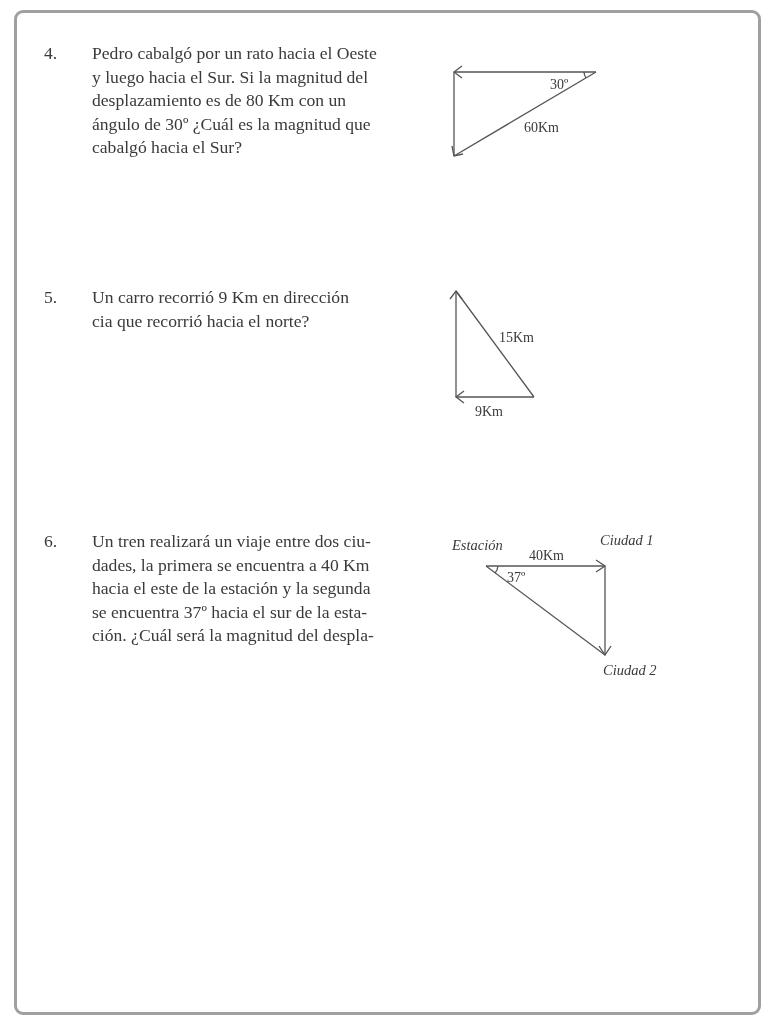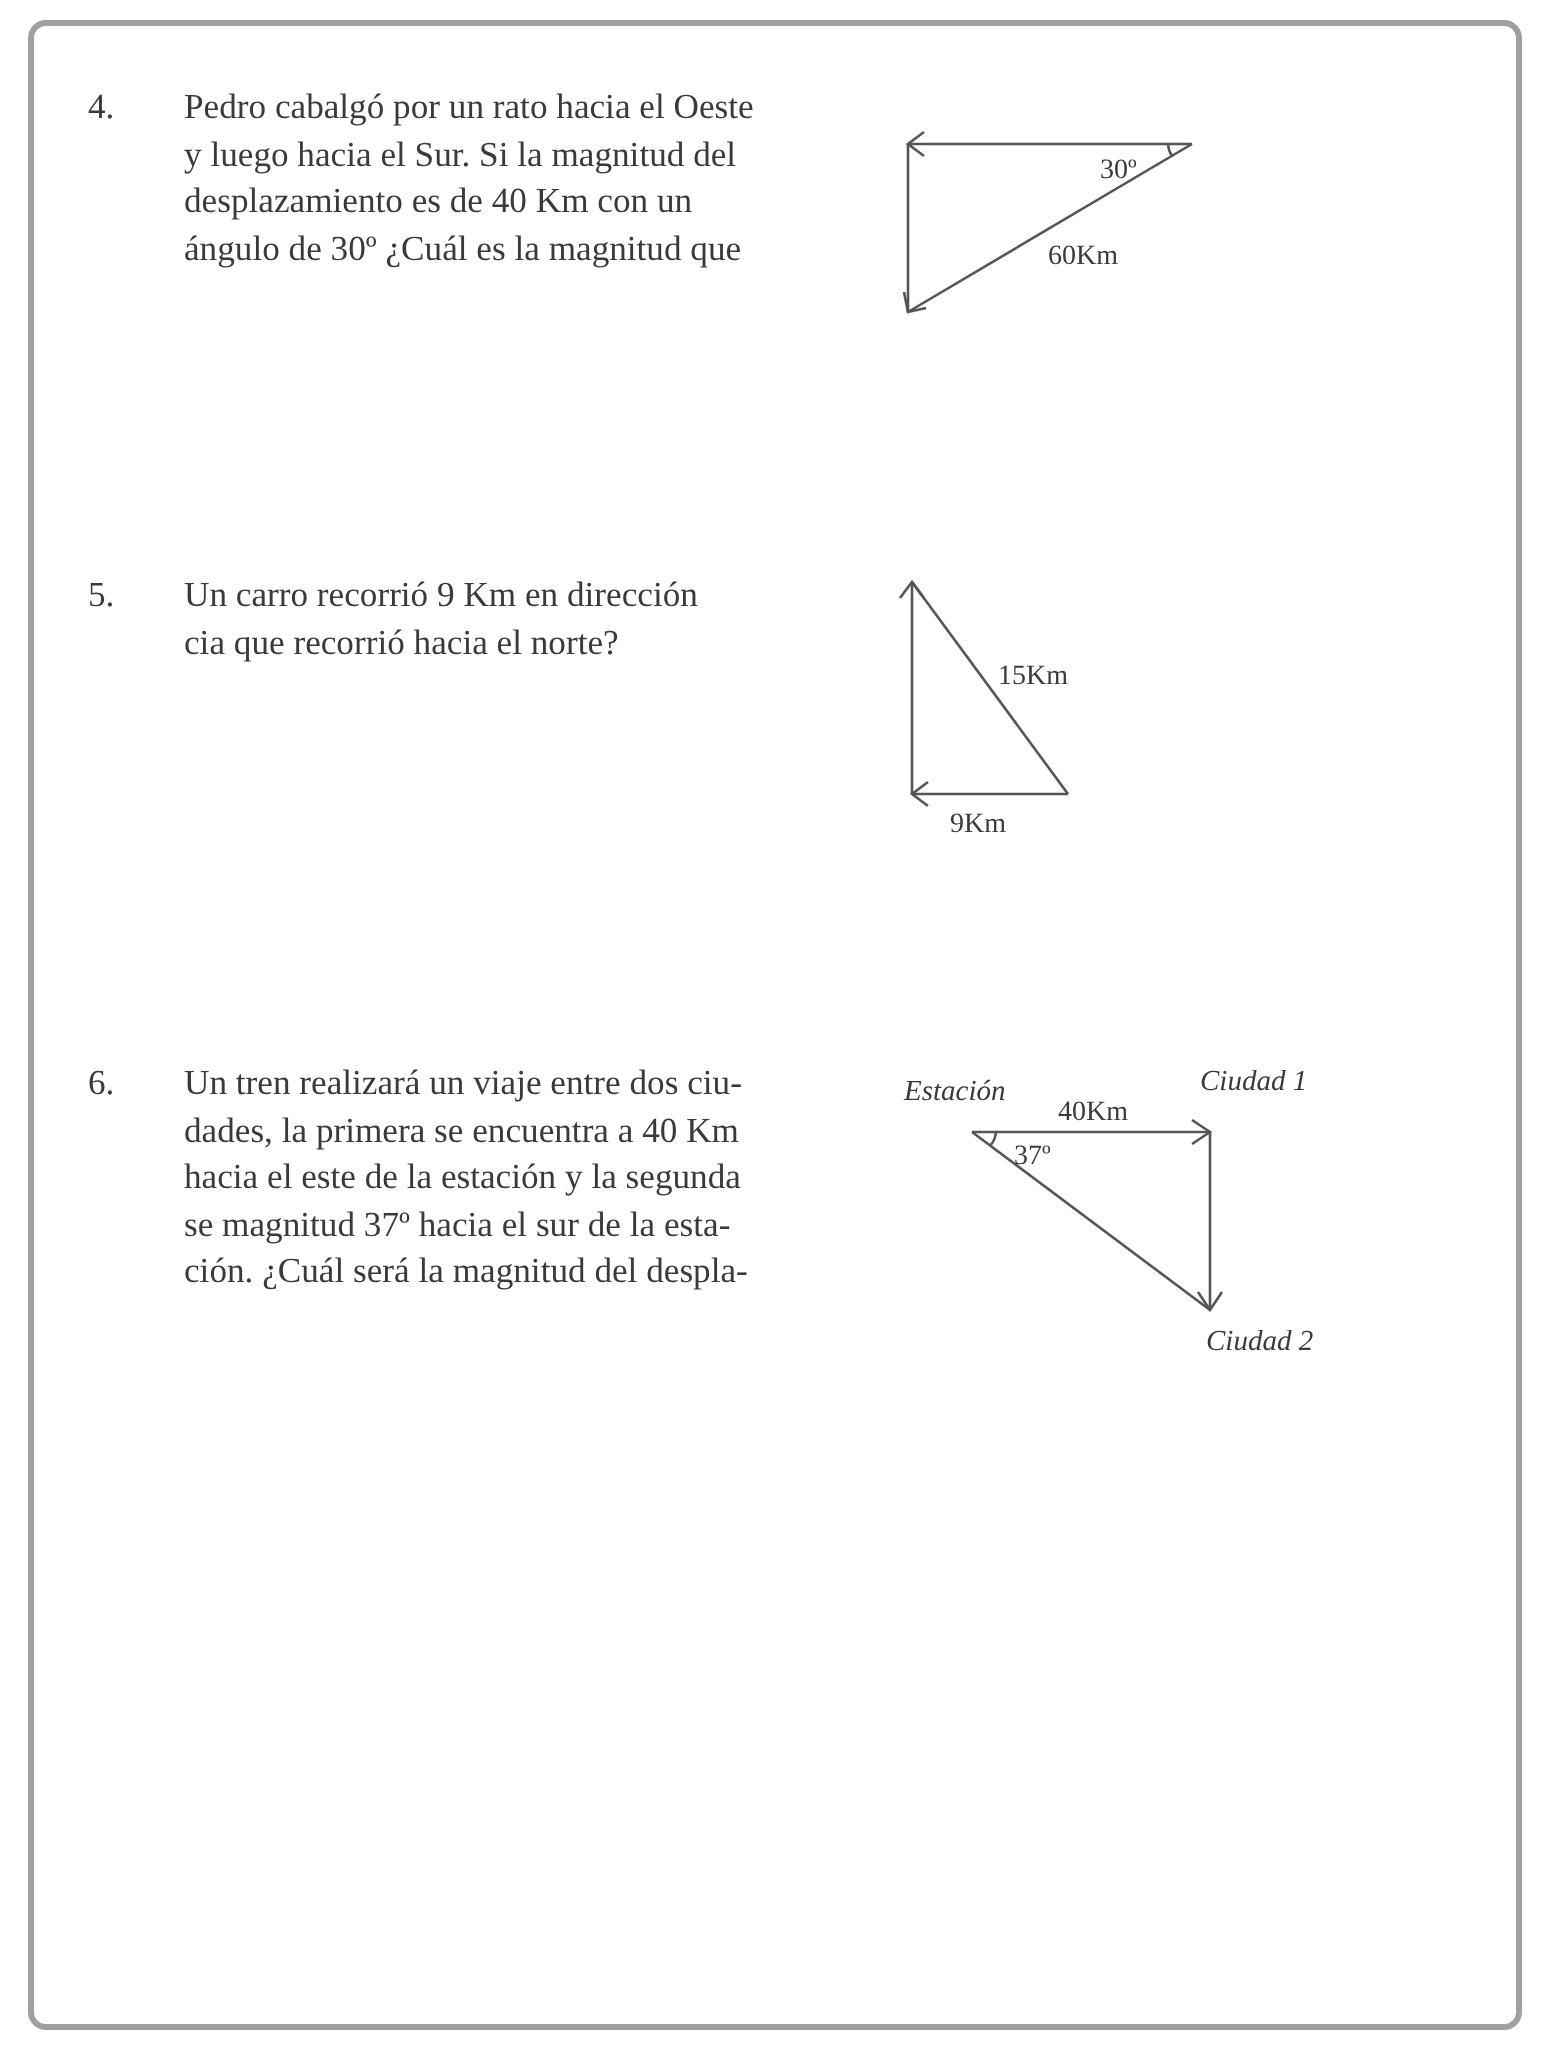--- a/index.html
+++ b/index.html
@@ -17,22 +17,23 @@
 </head>
 <body>
 
 <div class="frame"></div>
 
 <div class="problem" style="top:42px;">
   <span class="num">4.</span>
   <div class="text">
     <span class="line">Pedro cabalgó por un rato hacia el Oeste</span>
     <span class="line">y luego hacia el Sur. Si la magnitud del</span>
-    <span class="line">desplazamiento es de 40 Km con un</span>
+    <span class="line">desplazamiento es de 80 Km con un</span>
     <span class="line">ángulo de 30º ¿Cuál es la magnitud que</span>
+    <span class="line">cabalgó hacia el Sur?</span>
   </div>
 </div>
 <svg class="diagram" style="left:440px; top:60px;" width="170" height="105">
   <g stroke="#555" stroke-width="1.3" fill="none">
     <line x1="156" y1="12" x2="14" y2="12"></line>
     <polyline points="22,6 14,12 22,18"></polyline>
     <line x1="14" y1="12" x2="14" y2="96"></line>
     <line x1="156" y1="12" x2="14" y2="96"></line>
     <polyline points="12,86 14,96 23,94"></polyline>
     <path d="M 144 12 A 12 12 0 0 0 146 18"></path>
@@ -59,21 +60,21 @@
   <text x="59" y="57" font-size="14">15Km</text>
   <text x="35" y="131" font-size="14">9Km</text>
 </svg>
 
 <div class="problem" style="top:530px;">
   <span class="num">6.</span>
   <div class="text">
     <span class="line">Un tren realizará un viaje entre dos ciu-</span>
     <span class="line">dades, la primera se encuentra a 40 Km</span>
     <span class="line">hacia el este de la estación y la segunda</span>
-    <span class="line">se magnitud 37º hacia el sur de la esta-</span>
+    <span class="line">se encuentra 37º hacia el sur de la esta-</span>
     <span class="line">ción. ¿Cuál será la magnitud del despla-</span>
   </div>
 </div>
 <svg class="diagram" style="left:440px; top:525px;" width="240" height="160">
   <g stroke="#555" stroke-width="1.3" fill="none">
     <line x1="46" y1="41" x2="165" y2="41"></line>
     <polyline points="156,35 165,41 156,47"></polyline>
     <line x1="165" y1="41" x2="165" y2="130"></line>
     <polyline points="159,121 165,130 171,121"></polyline>
     <line x1="46" y1="41" x2="165" y2="130"></line>

